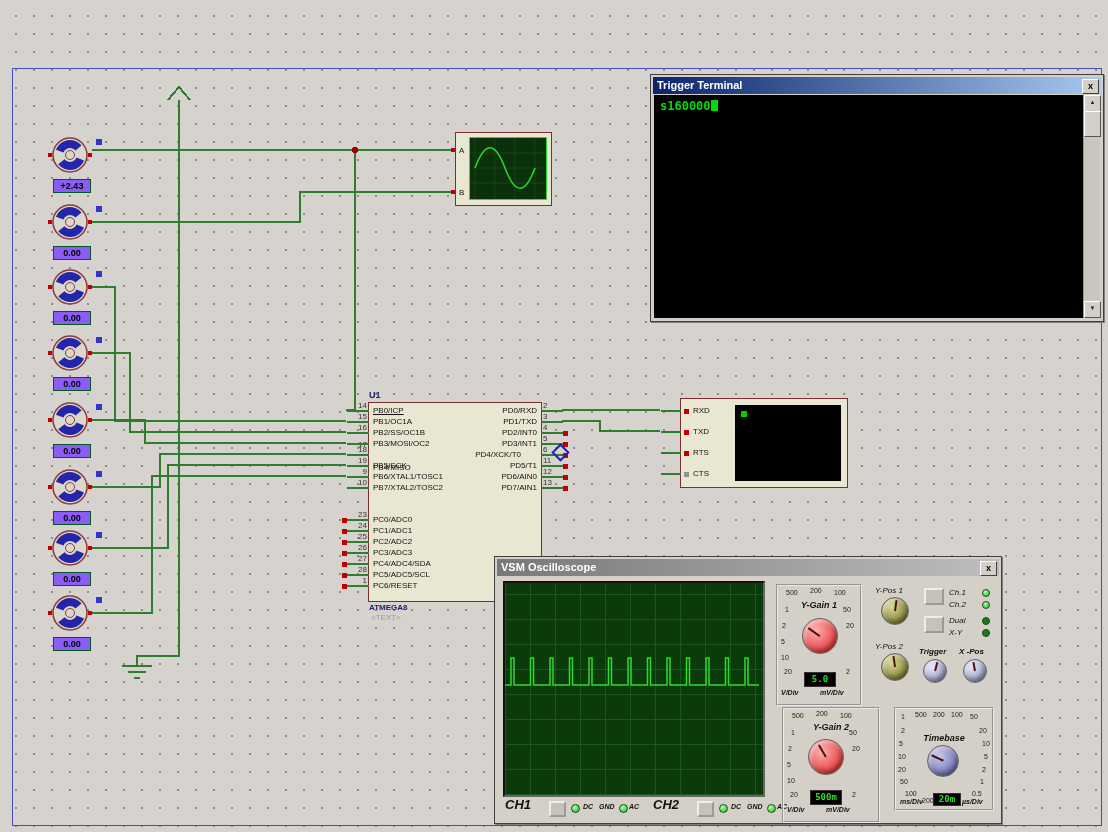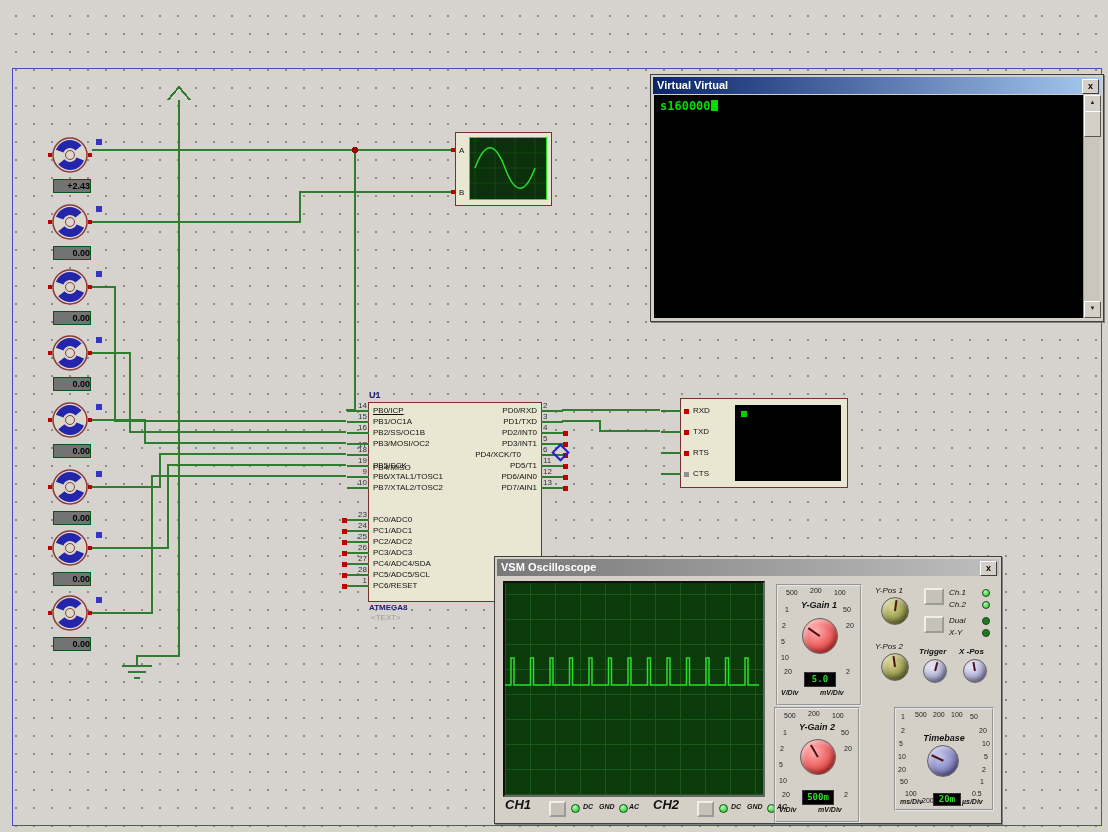--- a/index.html
+++ b/index.html
@@ -12,22 +12,22 @@
   
   .comp-box{position:absolute;background:#E9E6D2;border:1px solid #7A3030;z-index:3;}
   .comp-ref{position:absolute;left:0;top:-13px;font:bold 9px "Liberation Sans",sans-serif;color:#20206A;}
   .comp-part{position:absolute;left:0;top:200px;font:bold 8px "Liberation Sans",sans-serif;color:#20206A;}
   .comp-note{position:absolute;left:2px;top:210px;font:8px "Liberation Sans",sans-serif;color:#9A9A92;}
   .pin-label{position:absolute;font:8px "Liberation Sans",sans-serif;color:#111;white-space:nowrap;}
   .pin-num{position:absolute;font:8px "Liberation Sans",sans-serif;color:#333;}
   .pin-stub{position:absolute;width:22px;height:2px;background:#2F7D2F;}
   .pin-end{position:absolute;width:5px;height:5px;background:#C00000;}
   .pot{position:absolute;width:44px;height:44px;z-index:3;}
-  .pot-value{position:absolute;width:36px;height:12px;background:#737373;border:1px solid #005A1E;
-    color:#000;font:bold 9px/12px "Liberation Sans",sans-serif;text-align:right;z-index:3;}
+  .pot-value{position:absolute;width:36px;height:12px;background:#8b5cf6;border:1px solid #005A1E;
+    color:#000;font:bold 9px/12px "Liberation Sans",sans-serif;text-align:center;z-index:3;}
   .pot-actuator{position:absolute;width:6px;height:6px;background:#3535C8;z-index:3;}
   #cursor-diamond{position:absolute;left:554px;top:446px;width:9px;height:9px;border:2px solid #2020C8;transform:rotate(45deg);z-index:4;}
   
   .window{position:absolute;background:#D4D0C8;border:1px solid #404040;box-shadow:1px 1px 0 #808080;z-index:5;}
   .titlebar{position:absolute;left:2px;top:2px;right:2px;height:17px;color:#fff;
     font:bold 11px/17px "Liberation Sans",sans-serif;padding-left:4px;box-sizing:border-box;}
   .titlebar.blue{background:linear-gradient(90deg,#0A246A,#A6CAF0);}
   .titlebar.gray{background:linear-gradient(90deg,#787878,#BEBEBE);}
   .closebtn{position:absolute;top:4px;right:4px;width:15px;height:13px;background:#D4D0C8;
     border:1px solid;border-color:#fff #404040 #404040 #fff;font:bold 9px/12px "Liberation Sans",sans-serif;
@@ -282,21 +282,21 @@
     <div class="pin-label" style="top: 49px; left: 12px;">RTS</div>
     <div class="pin-stub" style="top: 74px; left: -20px; width: 20px;"></div>
     <div class="pin-end" style="top: 73px; left: 3px; background: rgb(144, 144, 144);"></div>
     <div class="pin-label" style="top: 70px; left: 12px;">CTS</div>
   </div>
 
 <div id="cursor-diamond"></div>
 
 <div id="term-window" class="window" style="left:650px;top:74px;width:452px;height:246px;">
   <div class="titlebar blue">
-    <span>Virtual Virtual</span>
+    <span>Trigger Terminal</span>
   </div>
   <div class="closebtn">x</div>
   <div class="term-screen">
     <div class="term-text">
       <span>s160000</span><span class="term-cursor"></span>
     </div>
   </div>
   <div class="term-sb">
     <div class="sb-btn" style="top:0;">▲</div>
     <div class="sb-thumb"></div>
@@ -377,21 +377,21 @@
 
   <span class="mode-label" style="left:424px;top:90px;font-weight:bold;">Trigger</span>
   <div class="knob lav" style="left:428px;top:102px;width:22px;height:22px;">
     <div class="ptr" style="transform:rotate(15deg);"></div>
   </div>
   <span class="mode-label" style="left:464px;top:90px;font-weight:bold;">X -Pos</span>
   <div class="knob lav" style="left:468px;top:102px;width:22px;height:22px;">
     <div class="ptr" style="transform:rotate(-10deg);"></div>
   </div>
 
-  <div class="panel" id="gain2" style="left:279px;top:150px;width:82px;height:112px;">
+  <div class="panel" id="gain2" style="left:287px;top:150px;width:82px;height:112px;padding-left:12px;">
     <div class="panel-title" style="top:13px;">Y-Gain 2</div>
     <div class="knob red" style="left:24px;top:30px;width:34px;height:34px;">
       <div class="ptr" style="transform:rotate(-30deg);"></div>
     </div>
     <div class="lcd" style="left:26px;top:81px;width:30px;height:13px;">500m</div>
     <span class="unit" style="left:3px;top:97px;">V/Div</span>
     <span class="unit" style="left:42px;top:97px;">mV/Div</span>
   <div class="scale-num" style="left: 8px; top: 3px;">500</div>
       <div class="scale-num" style="left: 32px; top: 1px;">200</div>
       <div class="scale-num" style="left: 56px; top: 3px;">100</div>

